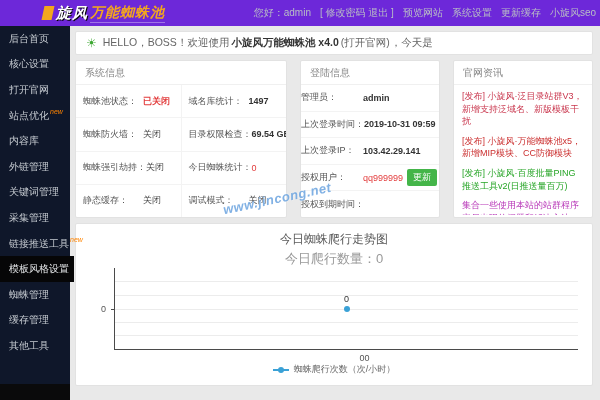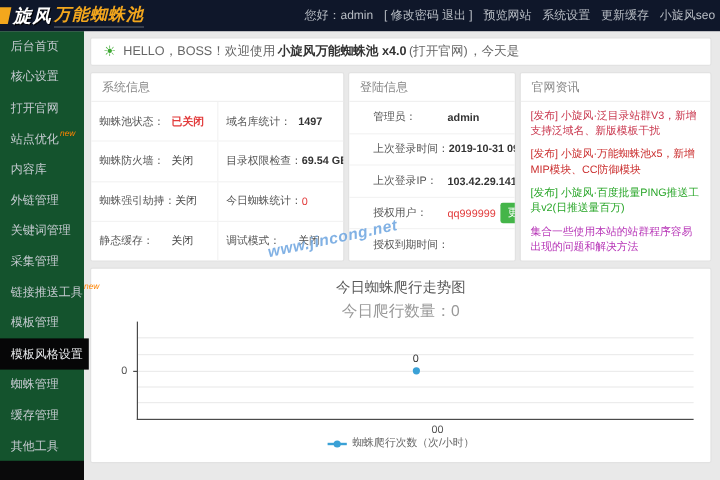--- a/index.html
+++ b/index.html
@@ -1,56 +1,56 @@
 <!DOCTYPE html>
 <html><head>
 <meta charset="utf-8">
 <style>
   * { margin:0; padding:0; box-sizing:border-box; }
   html,body { width:600px; height:400px; overflow:hidden; }
   body { font-family:"Liberation Sans","DejaVu Sans",sans-serif; background:#e9e9e9; position:relative; }
 
   
-  .header { position:absolute; top:0; left:0; width:600px; height:26px; background:#0f172a; display:flex; align-items:center; justify-content:space-between; z-index:20; }
+  .header { position:absolute; top:0; left:0; width:600px; height:26px; background:#6d28d9; display:flex; align-items:center; justify-content:space-between; z-index:20;padding-left:45px; }
   .logo { display:flex; align-items:center; padding-left:2px; white-space:nowrap; cursor:pointer; }
   .logo-mark { width:10px; height:14px; background:#f3a71d; transform:skewX(-12deg); margin-right:3px; margin-left:-4px; }
   .logo-accent { color:#ffffff; font-size:15px; font-weight:bold; font-style:italic; letter-spacing:1px; text-shadow:1px 1px 0 #000; }
   .logo-rest { color:#f3a71d; font-size:14px; font-weight:bold; font-style:italic; letter-spacing:1px; margin-left:2px; border-bottom:1px solid rgba(255,255,255,.35); }
   .header-right { display:flex; align-items:center; gap:9px; padding-right:4px; white-space:nowrap; }
   .header-right span { color:#b9bec5; font-size:10px; cursor:pointer; }
 
   
-  .sidebar { position:absolute; top:26px; left:0; width:70px; height:374px; background:#14532d; z-index:10; }
+  .sidebar { position:absolute; top:26px; left:0; width:70px; height:374px; background:#0f172a; z-index:10; }
   .menu-item { height:25.6px; display:flex; align-items:center; padding-left:9px; font-size:10px; color:#c6cbd1; cursor:pointer; white-space:nowrap; position:relative; }
   .menu-item .badge { font-size:7px; color:#ff8400; vertical-align:top; margin-left:1px; position:relative; top:-4px; font-style:italic; }
   .menu-item.active { background:#060607; color:#e8eaec; width:74px; }
   .sidebar-bottom { position:absolute; bottom:0; left:0; width:70px; height:16px; background:#0a0a0b; }
 
   
   .content { position:absolute; top:26px; left:70px; width:530px; height:374px; padding:5px 7px 0 5px; }
   .card { background:#fff; border:1px solid #e2e2e2; border-radius:2px; }
 
   .welcome { height:24px; display:flex; align-items:center; padding:0 10px; font-size:10.5px; color:#666; white-space:nowrap; overflow:hidden; }
   .sun-icon { color:#3da832; font-size:12px; margin-right:6px; }
   .welcome b { color:#333; margin:0 2px; }
   .welcome a { color:#666; text-decoration:none; cursor:pointer; margin-right:1px; }
 
-  .panels { display:flex; gap:3px; margin-top:5px; height:158px; }
+  .panels { display:flex; gap:13px; margin-top:5px; height:158px; }
   .panel-title { padding:5px 9px 4px; font-size:10px; color:#888; border-bottom:1px solid #f0f0f0; }
 
   .panel-sys { width:212px; display:flex; flex-direction:column; }
   .sys-row { flex:1; display:flex; border-bottom:1px solid #f3f3f3; }
   .sys-row:last-child { border-bottom:none; }
   .sys-pair { flex:1; display:flex; align-items:center; padding:0 7px; overflow:hidden; white-space:nowrap; }
   .sys-pair + .sys-pair { border-left:1px solid #f3f3f3; }
   .sys-pair .lbl { font-size:9px; color:#555; flex:0 0 60px; }
   .sys-pair .val { font-size:9px; }
 
   .panel-login { width:140px; display:flex; flex-direction:column; }
-  .login-row { flex:1; display:flex; align-items:center; padding:0 20px; border-bottom:1px solid #f3f3f3; white-space:nowrap; overflow:hidden; }
+  .login-row { flex:1; display:flex; align-items:center; padding:0 0; border-bottom:1px solid #f3f3f3; white-space:nowrap; overflow:hidden; }
   .login-row:last-child { border-bottom:none; }
   .login-row .lbl { font-size:9px; color:#555; flex:0 0 62px; }
   .login-row .val { font-size:9px; }
   .btn-update { background:#44b549; color:#fff; font-size:9px; border:none; border-radius:2px; padding:2px 6px; margin-left:4px; cursor:pointer; }
 
   .v-bold { font-weight:bold; color:#333; }
   .v-plain { color:#444; }
   .v-red { color:#e23c3c; }
 
   .check-icon { display:inline-flex; align-items:center; justify-content:center; width:10px; height:10px; border-radius:50%; background:#3fae49; color:#fff; font-size:7px; margin-left:4px; }
@@ -121,23 +121,20 @@
       <div class="menu-item">
         <span>关键词管理</span>
       </div>
       <div class="menu-item">
         <span>采集管理</span>
       </div>
       <div class="menu-item">
         <span>链接推送工具</span>
         <span class="badge">new</span>
       </div>
-      <div class="menu-item">
-        <span>模板管理</span>
-      </div>
       <div class="menu-item active">
         <span>模板风格设置</span>
       </div>
       <div class="menu-item">
         <span>蜘蛛管理</span>
       </div>
       <div class="menu-item">
         <span>缓存管理</span>
       </div>
       <div class="menu-item">

